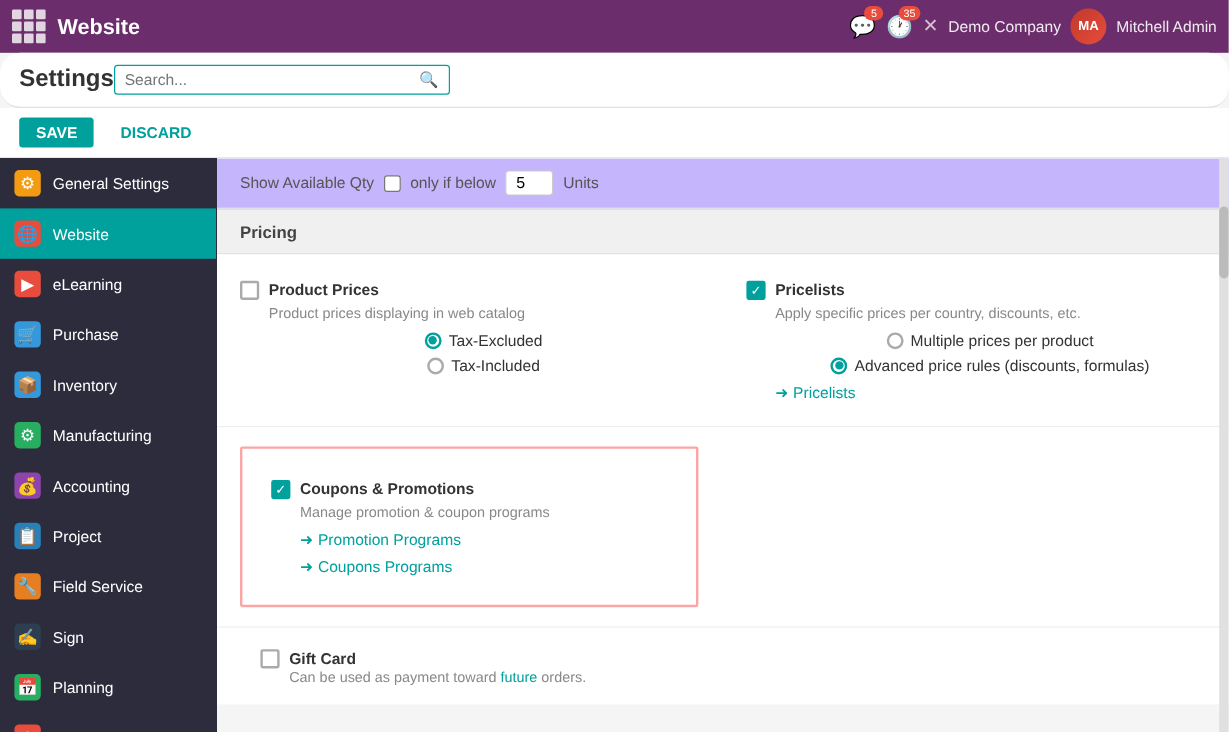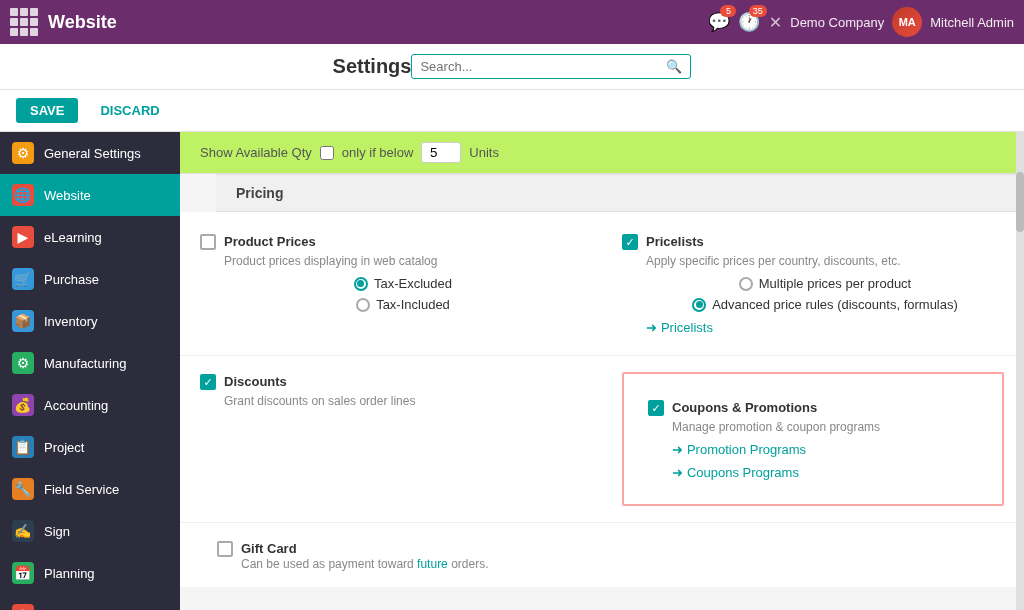--- a/index.html
+++ b/index.html
@@ -51,22 +51,23 @@
     .topnav-close { color: rgba(255,255,255,0.7); cursor: pointer; font-size: 16px; }
     .topnav-company { color: rgba(255,255,255,0.9); font-size: 13px; cursor: pointer; }
     .topnav-user { color: rgba(255,255,255,0.9); font-size: 13px; cursor: pointer; }
 
     
     .settings-header {
       background: white;
       padding: 10px 16px;
       display: flex;
       align-items: center;
-      justify-content: center;
+      justify-content: flex-start;
       border-bottom: 1px solid #e0e0e0;
+      border-radius: 17px;
     }
     .settings-title { font-size: 20px; font-weight: bold; color: #333; }
     .search-bar {
       display: flex; align-items: center;
       border: 1px solid #00a09d;
       border-radius: 3px;
       padding: 4px 8px;
       width: 280px;
       background: white;
     }
@@ -150,21 +151,21 @@
     
     .content-area {
       flex: 1;
       overflow-y: auto;
       background: #f5f5f5;
       position: relative;
     }
 
     
     .top-strip {
-      background: #bef264;
+      background: #c4b5fd;
       padding: 10px 20px;
       border-bottom: 1px solid #e0e0e0;
       color: #555;
       font-size: 13px;
       display: flex;
       align-items: center;
       gap: 8px;
     }
     .top-strip input[type=checkbox] { width: 14px; height: 14px; }
     .top-strip input[type=number] {
@@ -173,21 +174,20 @@
 
     
     .section-header {
       background: #f0f0f0;
       padding: 10px 20px;
       font-size: 14px;
       font-weight: bold;
       color: #444;
       border-bottom: 1px solid #e0e0e0;
       border-top: 1px solid #e0e0e0;
-      margin-left: 36px;
     }
 
     
     .settings-grid {
       background: white;
       padding: 20px;
       display: grid;
       grid-template-columns: 1fr 1fr;
       gap: 20px 40px;
     }
@@ -440,27 +440,20 @@
         </div>
         <a class="link-item">
           <span class="arrow">➜</span>
           <span>Pricelists</span>
         </a>
       </div>
     </div>
 
     <div class="settings-row-bottom">
 
-      <div class="setting-item">
-        <div class="setting-row">
-          <div class="setting-checkbox checked"></div>
-          <span class="setting-title">Discounts</span>
-        </div>
-        <div class="setting-desc">Grant discounts on sales order lines</div>
-      </div>
 
       <div class="setting-item highlight-box">
         <div class="setting-row">
           <div class="setting-checkbox checked"></div>
           <span class="setting-title">Coupons &amp; Promotions</span>
         </div>
         <div class="setting-desc">Manage promotion &amp; coupon programs</div>
         <a class="link-item">
           <span class="arrow">➜</span>
           <span>Promotion Programs</span>

